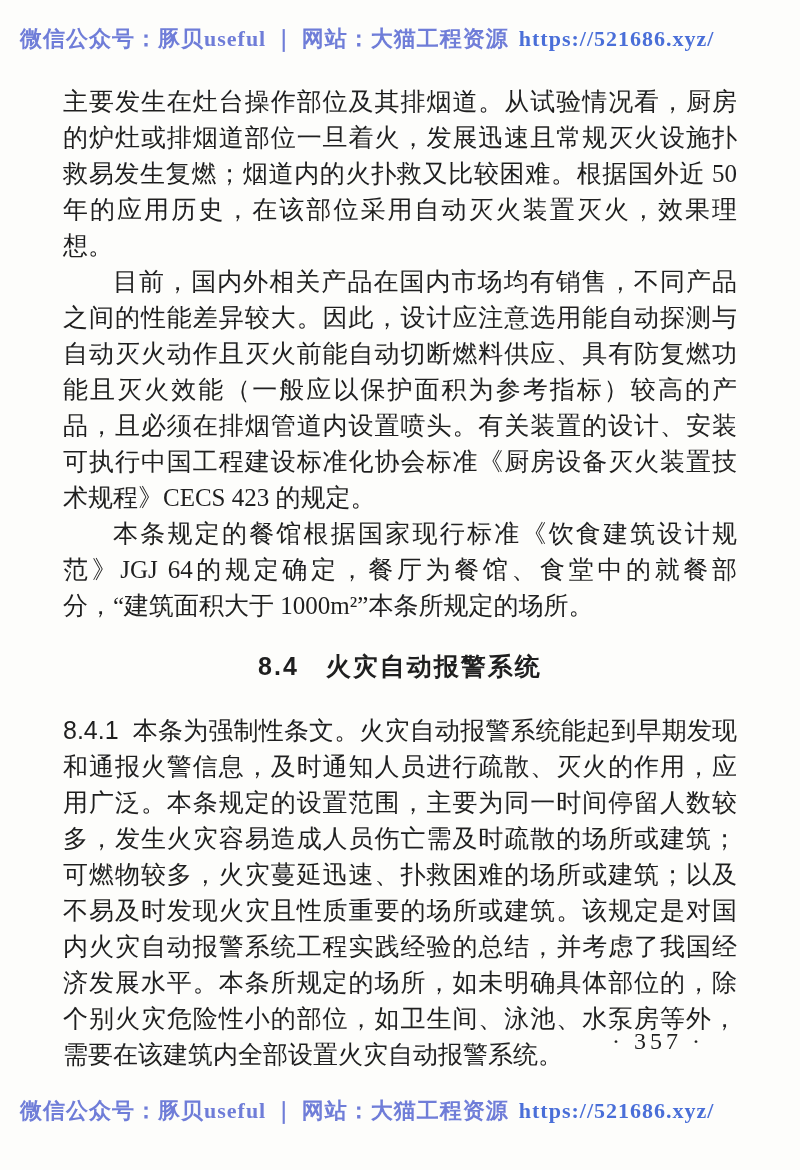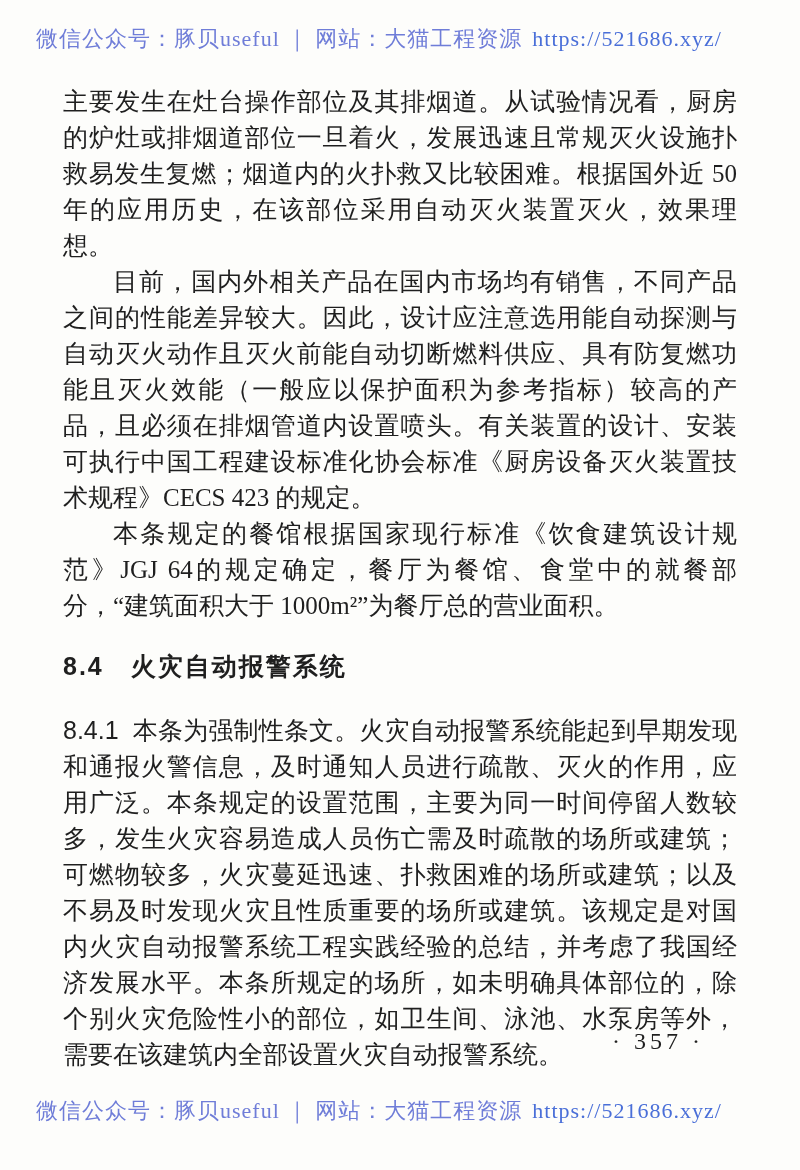--- a/index.html
+++ b/index.html
@@ -8,26 +8,27 @@
     position: relative;
     width: 800px;
     height: 1170px;
     margin: 0 auto;
     background: #fdfdfb;
     font-family: "Liberation Serif", "DejaVu Serif", serif;
     overflow: hidden;
   }
   .watermark {
     position: absolute;
-    left: 36px;
+    left: 20px;
     width: 762px;
     font-size: 22px;
     letter-spacing: 1px;
     white-space: nowrap;
     color: var(--watermark, #6f7dd8);
+    font-weight: bold;
   }
   .watermark.top { top: 24px; }
   .watermark.bottom { top: 1096px; }
   .wm-url {
     color: var(--link, #4a6fd8);
     margin-left: 10px;
     text-decoration: none;
     cursor: pointer;
   }
   .content {
@@ -36,20 +37,21 @@
     left: 63px;
     width: 674px;
     font-size: 25px;
     line-height: 36px;
     color: var(--text, #1f1f1f);
     text-align: justify;
     text-justify: inter-ideograph;
   }
   p.indent { text-indent: 2em; }
   h2.section {
+    text-align: center;
     font-size: 25px;
     font-weight: bold;
     letter-spacing: 2px;
     margin: 24px 0 28px 0;
     font-family: "Liberation Sans", "DejaVu Sans", sans-serif;
   }
   .clause-no {
     font-weight: normal;
     font-family: "Liberation Sans", "DejaVu Sans", sans-serif;
     margin-right: 14px;
@@ -74,21 +76,21 @@
 
 <div class="page">
 
   <div class="watermark top">
     <span>微信公众号：豚贝useful ｜ 网站：大猫工程资源</span><a class="wm-url">https://521686.xyz/</a>
   </div>
 
   <div class="content">
     <p>主要发生在灶台操作部位及其排烟道。从试验情况看，厨房的炉灶或排烟道部位一旦着火，发展迅速且常规灭火设施扑救易发生复燃；烟道内的火扑救又比较困难。根据国外近 50 年的应用历史，在该部位采用自动灭火装置灭火，效果理想。</p>
     <p class="indent">目前，国内外相关产品在国内市场均有销售，不同产品之间的性能差异较大。因此，设计应注意选用能自动探测与自动灭火动作且灭火前能自动切断燃料供应、具有防复燃功能且灭火效能（一般应以保护面积为参考指标）较高的产品，且必须在排烟管道内设置喷头。有关装置的设计、安装可执行中国工程建设标准化协会标准《厨房设备灭火装置技术规程》CECS 423 的规定。</p>
-    <p class="indent">本条规定的餐馆根据国家现行标准《饮食建筑设计规范》JGJ 64的规定确定，餐厅为餐馆、食堂中的就餐部分，“建筑面积大于 1000m²”为餐厅总的营业面积。</p>
+    <p class="indent">本条规定的餐馆根据国家现行标准《饮食建筑设计规范》JGJ 64的规定确定，餐厅为餐馆、食堂中的就餐部分，“建筑面积大于 1000m²”本条所规定的场所。</p>
 
     <h2 class="section">8.4　火灾自动报警系统</h2>
 
     <p><span class="clause-no">8.4.1</span><span>本条为强制性条文。火灾自动报警系统能起到早期发现和通报火警信息，及时通知人员进行疏散、灭火的作用，应用广泛。本条规定的设置范围，主要为同一时间停留人数较多，发生火灾容易造成人员伤亡需及时疏散的场所或建筑；可燃物较多，火灾蔓延迅速、扑救困难的场所或建筑；以及不易及时发现火灾且性质重要的场所或建筑。该规定是对国内火灾自动报警系统工程实践经验的总结，并考虑了我国经济发展水平。本条所规定的场所，如未明确具体部位的，除个别火灾危险性小的部位，如卫生间、泳池、水泵房等外，需要在该建筑内全部设置火灾自动报警系统。</span></p>
 
   </div>
 
   <div class="page-number">· 357 ·</div>
 
   <div class="watermark bottom">

